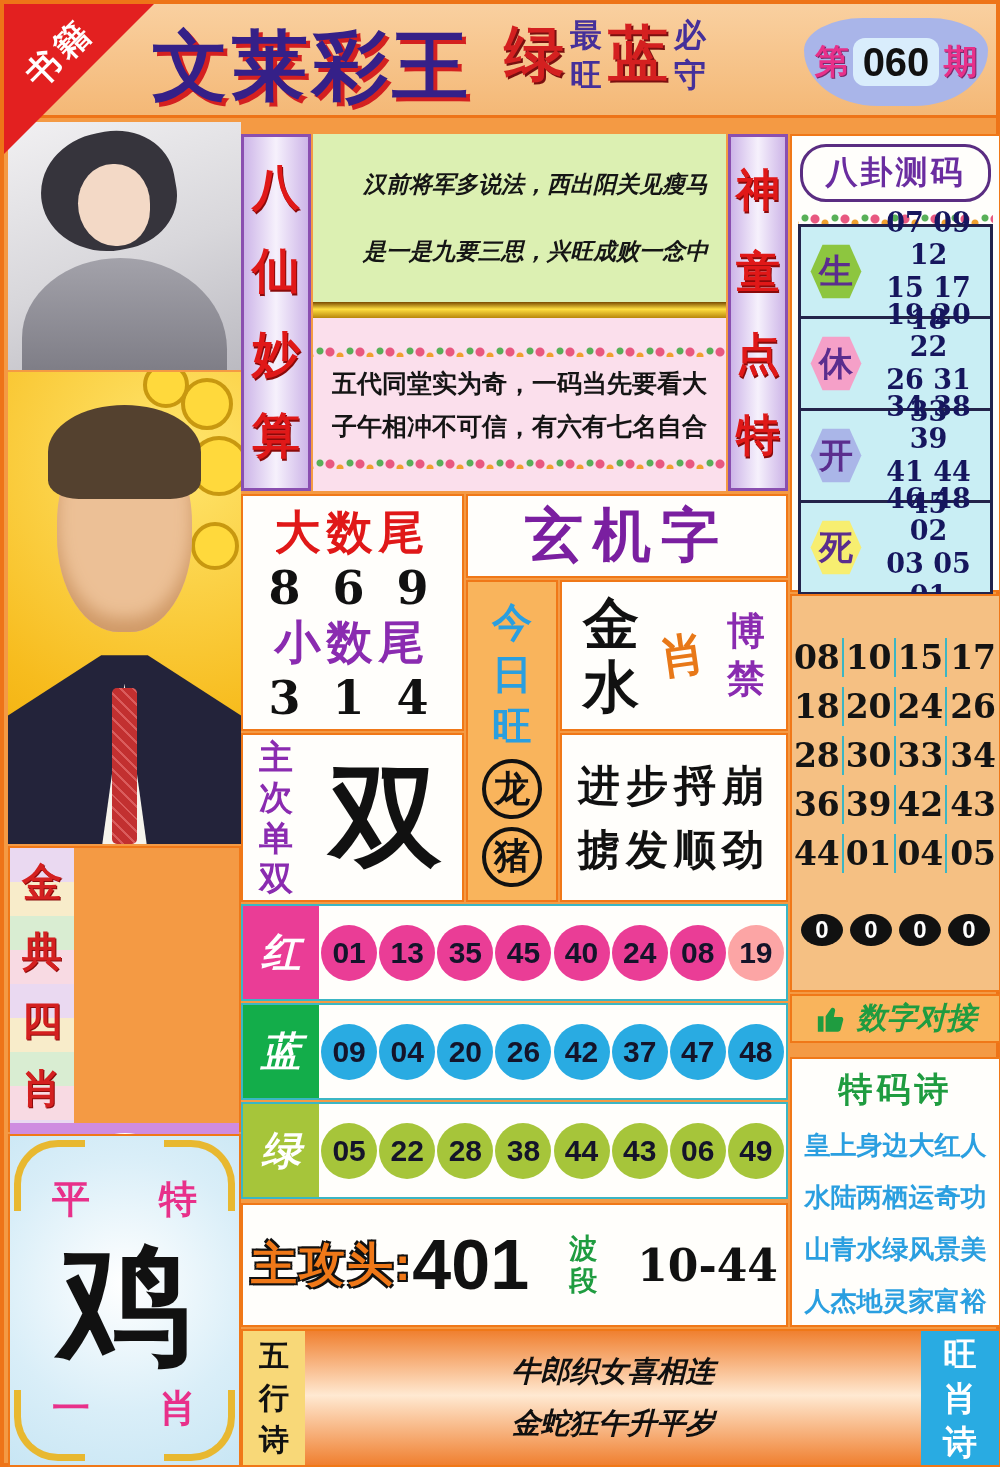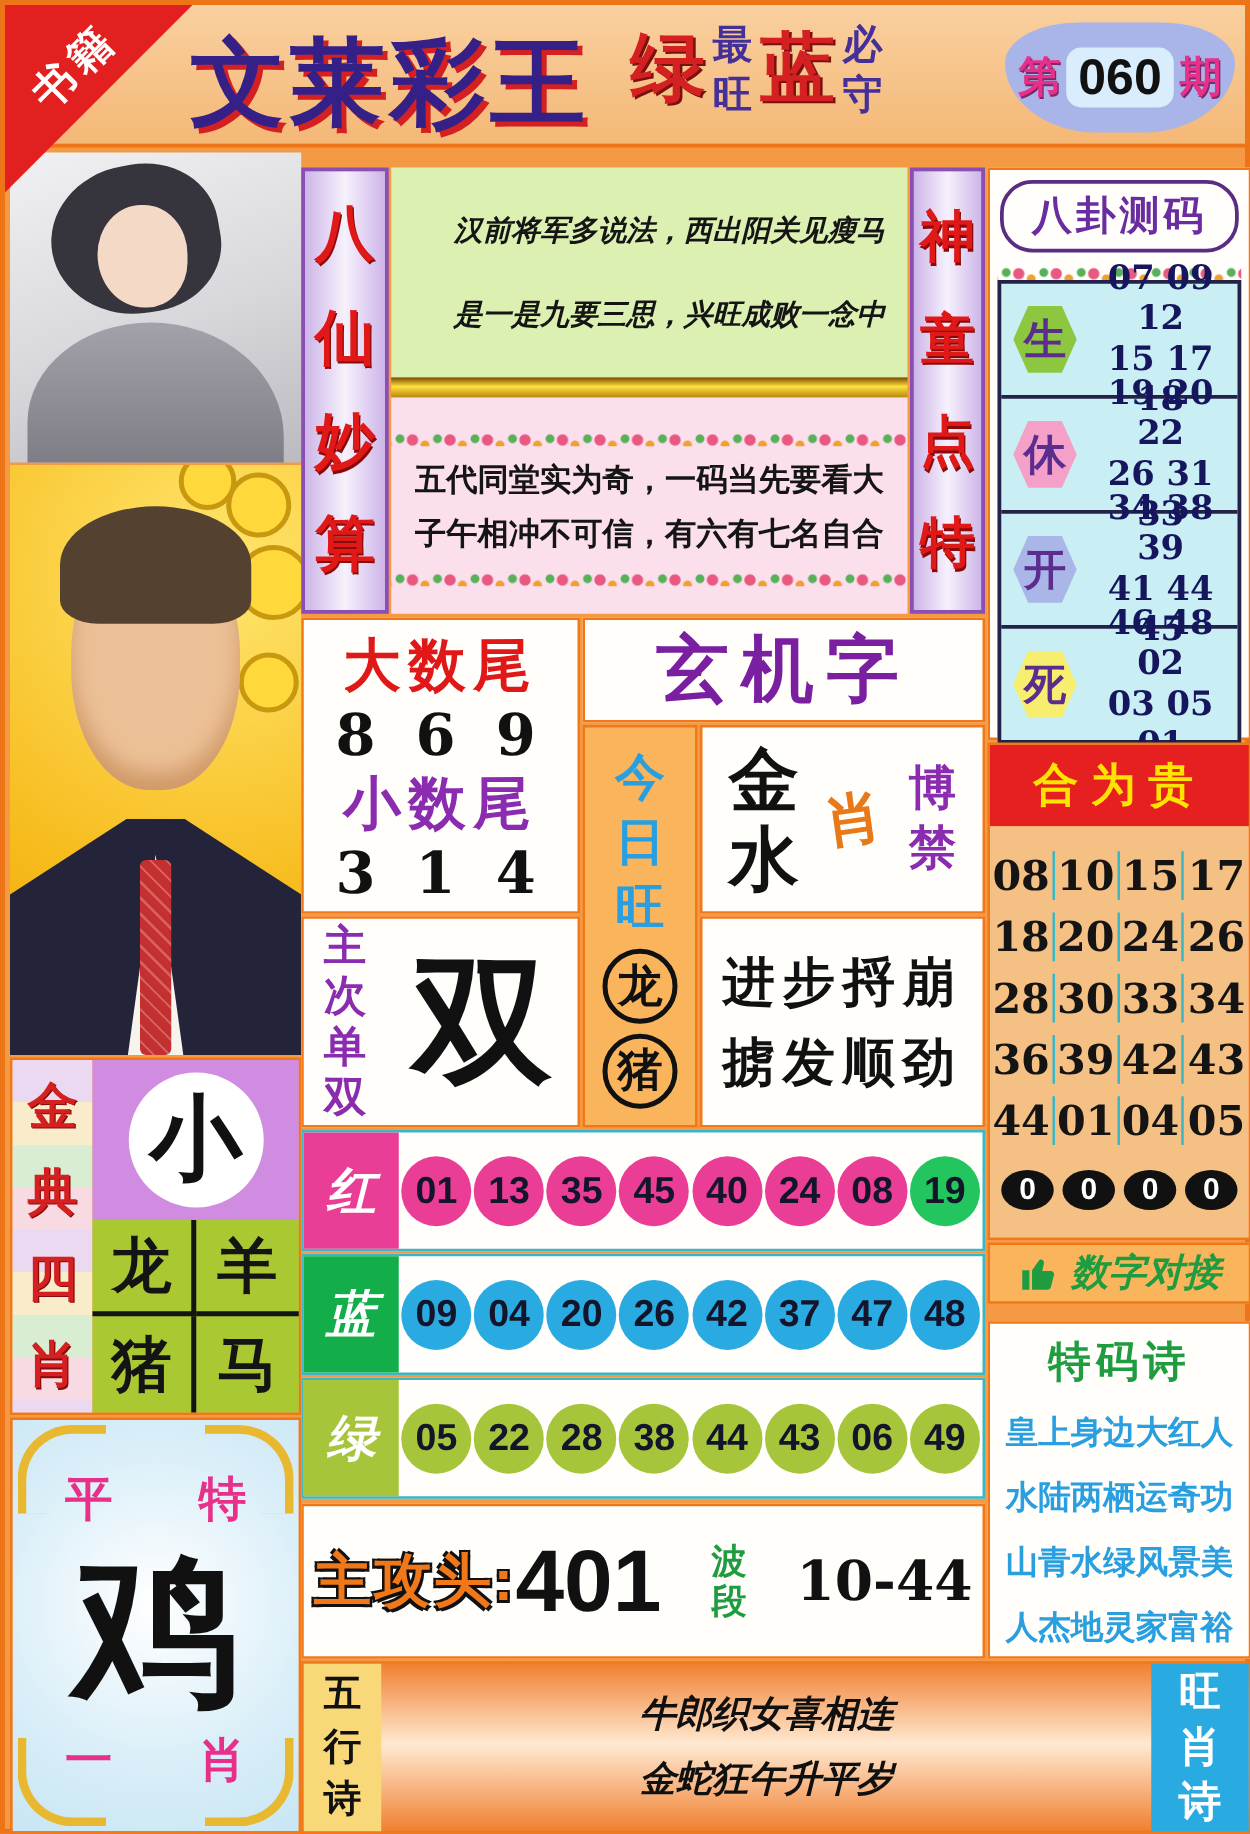--- a/index.html
+++ b/index.html
@@ -47,21 +47,21 @@
   .m-face{position:absolute;left:21%;top:11%;width:58%;height:44%;background:#ecc096;
       border-radius:48% 48% 46% 46%;box-shadow:inset 0 -14px 16px #d09a68;}
   .m-suit{position:absolute;bottom:0;left:0;width:100%;height:40%;background:#23233a;
       clip-path:polygon(0 100%,100% 100%,100% 32%,60% 0,40% 0,0 32%);}
   .m-shirt{position:absolute;bottom:0;left:33%;width:34%;height:34%;background:#f6f4ec;
       clip-path:polygon(50% 0,78% 100%,22% 100%);}
   .m-tie{position:absolute;bottom:0;left:44.5%;width:11%;height:33%;border-radius:5px;
       background:repeating-linear-gradient(45deg,#c23030 0 7px,#da5c5c 7px 9px);}
 
   
-  .golden4{left:4px;top:842px;width:233px;height:286px;border:2px solid #f07818;display:flex;}
+  .golden4{left:4px;top:842px;width:233px;height:286px;border:2px solid #f07818;display:flex;flex-direction:column;}
   .g4-strip{width:64px;height:100%;
       background:repeating-linear-gradient(180deg,#ead9f1 0 34px,#f8ecca 34px 68px,#d9edd2 68px 102px,#f8dae3 102px 136px);
       display:flex;align-items:center;justify-content:center;}
   .g4-title{font-size:40px;font-weight:bold;color:#d42020;line-height:1.72;text-shadow:1px 1px 0 #8a0a0a;}
   .g4-right{flex:1;display:flex;flex-direction:column;}
   .g4-small{height:128px;background:#cf8ce0;display:flex;align-items:center;justify-content:center;}
   .g4-circle{width:108px;height:108px;background:#fff;border-radius:50%;display:flex;
       align-items:center;justify-content:center;font-size:74px;font-weight:bold;color:#111;}
   .g4-grid{flex:1;background:#a9c832;display:grid;grid-template-columns:1fr 1fr;grid-template-rows:1fr 1fr;}
   .g4-cell{display:flex;align-items:center;justify-content:center;font-size:48px;font-weight:bold;color:#141414;}
@@ -312,21 +312,21 @@
   <div class="abs ball-row" style="top:900px;">
     <div class="ball-label" style="background:#ea3d96;">红</div>
     <div class="ball-track">
       <span class="ball" style="background:#ea3d96;">01</span>
       <span class="ball" style="background:#ea3d96;">13</span>
       <span class="ball" style="background:#ea3d96;">35</span>
       <span class="ball" style="background:#ea3d96;">45</span>
       <span class="ball" style="background:#ea3d96;">40</span>
       <span class="ball" style="background:#ea3d96;">24</span>
       <span class="ball" style="background:#ea3d96;">08</span>
-      <span class="ball" style="background:#22c55e;">19</span>
+      <span class="ball" style="background:#fca5a5;">19</span>
     </div>
   </div>
   <div class="abs ball-row" style="top:999px;">
     <div class="ball-label" style="background:#13ad4a;">蓝</div>
     <div class="ball-track">
       <span class="ball" style="background:#29abe2;">09</span>
       <span class="ball" style="background:#29abe2;">04</span>
       <span class="ball" style="background:#29abe2;">20</span>
       <span class="ball" style="background:#29abe2;">26</span>
       <span class="ball" style="background:#29abe2;">42</span>
@@ -386,21 +386,20 @@
         <div class="bagua-nums">
           <div>46 48 02</div>
           <div>03 05 01</div>
         </div>
       </div>
     </div>
     <div class="flower-strip" style="margin-top:4px;"></div>
   </div>
 
   <div class="abs hewei">
-    <div class="hewei-title">合为贵</div>
     <div class="hewei-panel">
       <div class="hw-grid">
         <span class="hw-cell">08</span>
         <span class="hw-cell">10</span>
         <span class="hw-cell">15</span>
         <span class="hw-cell">17</span>
         <span class="hw-cell">18</span>
         <span class="hw-cell">20</span>
         <span class="hw-cell">24</span>
         <span class="hw-cell">26</span>

